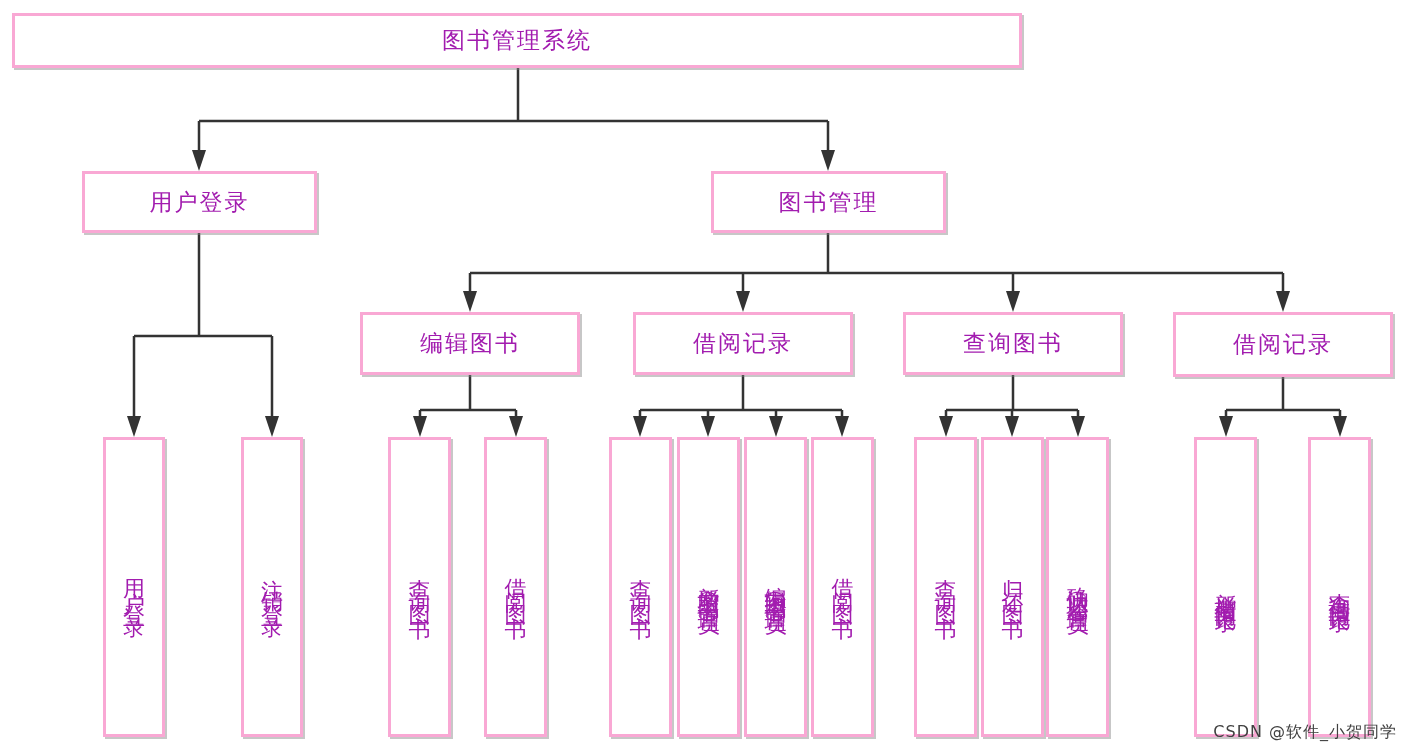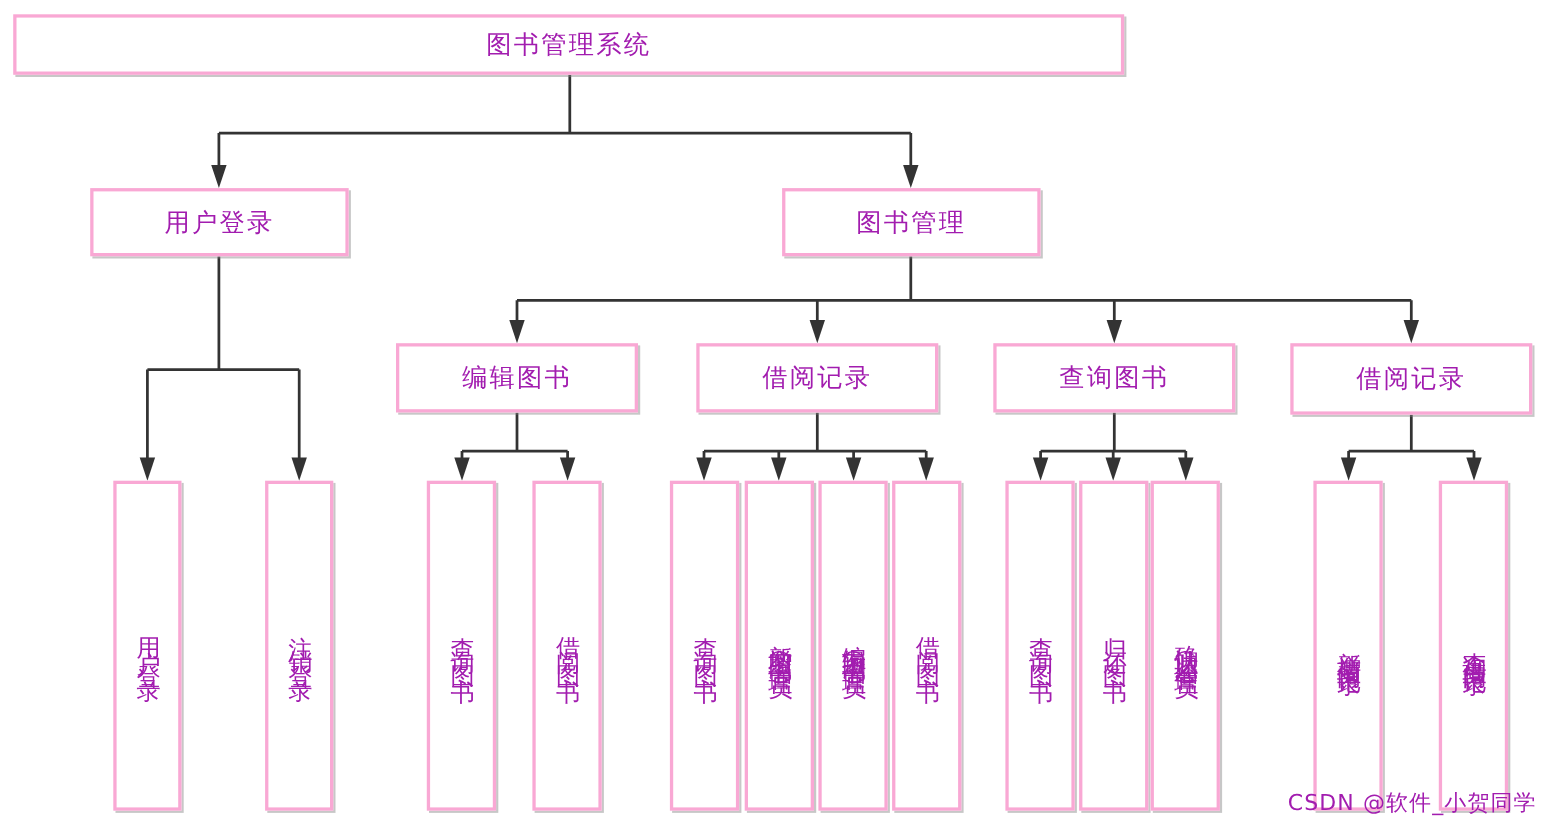--- a/index.html
+++ b/index.html
@@ -39,22 +39,22 @@
     letter-spacing: 13px;
     line-height: 1;
   }
   .v-label.tight {
     letter-spacing: 4px;
   }
   .watermark {
     position: absolute;
     right: 8px;
     bottom: 4px;
-    font-size: 20px;
-    color: #a21caf;
+    font-size: 16px;
+    color: #404040;
     letter-spacing: 1px;
     white-space: nowrap;
   }
 </style>
 </head>
 <body>
 
 <div class="stage">
 
   <svg class="connectors" width="1405" height="747" viewBox="0 0 1405 747">

